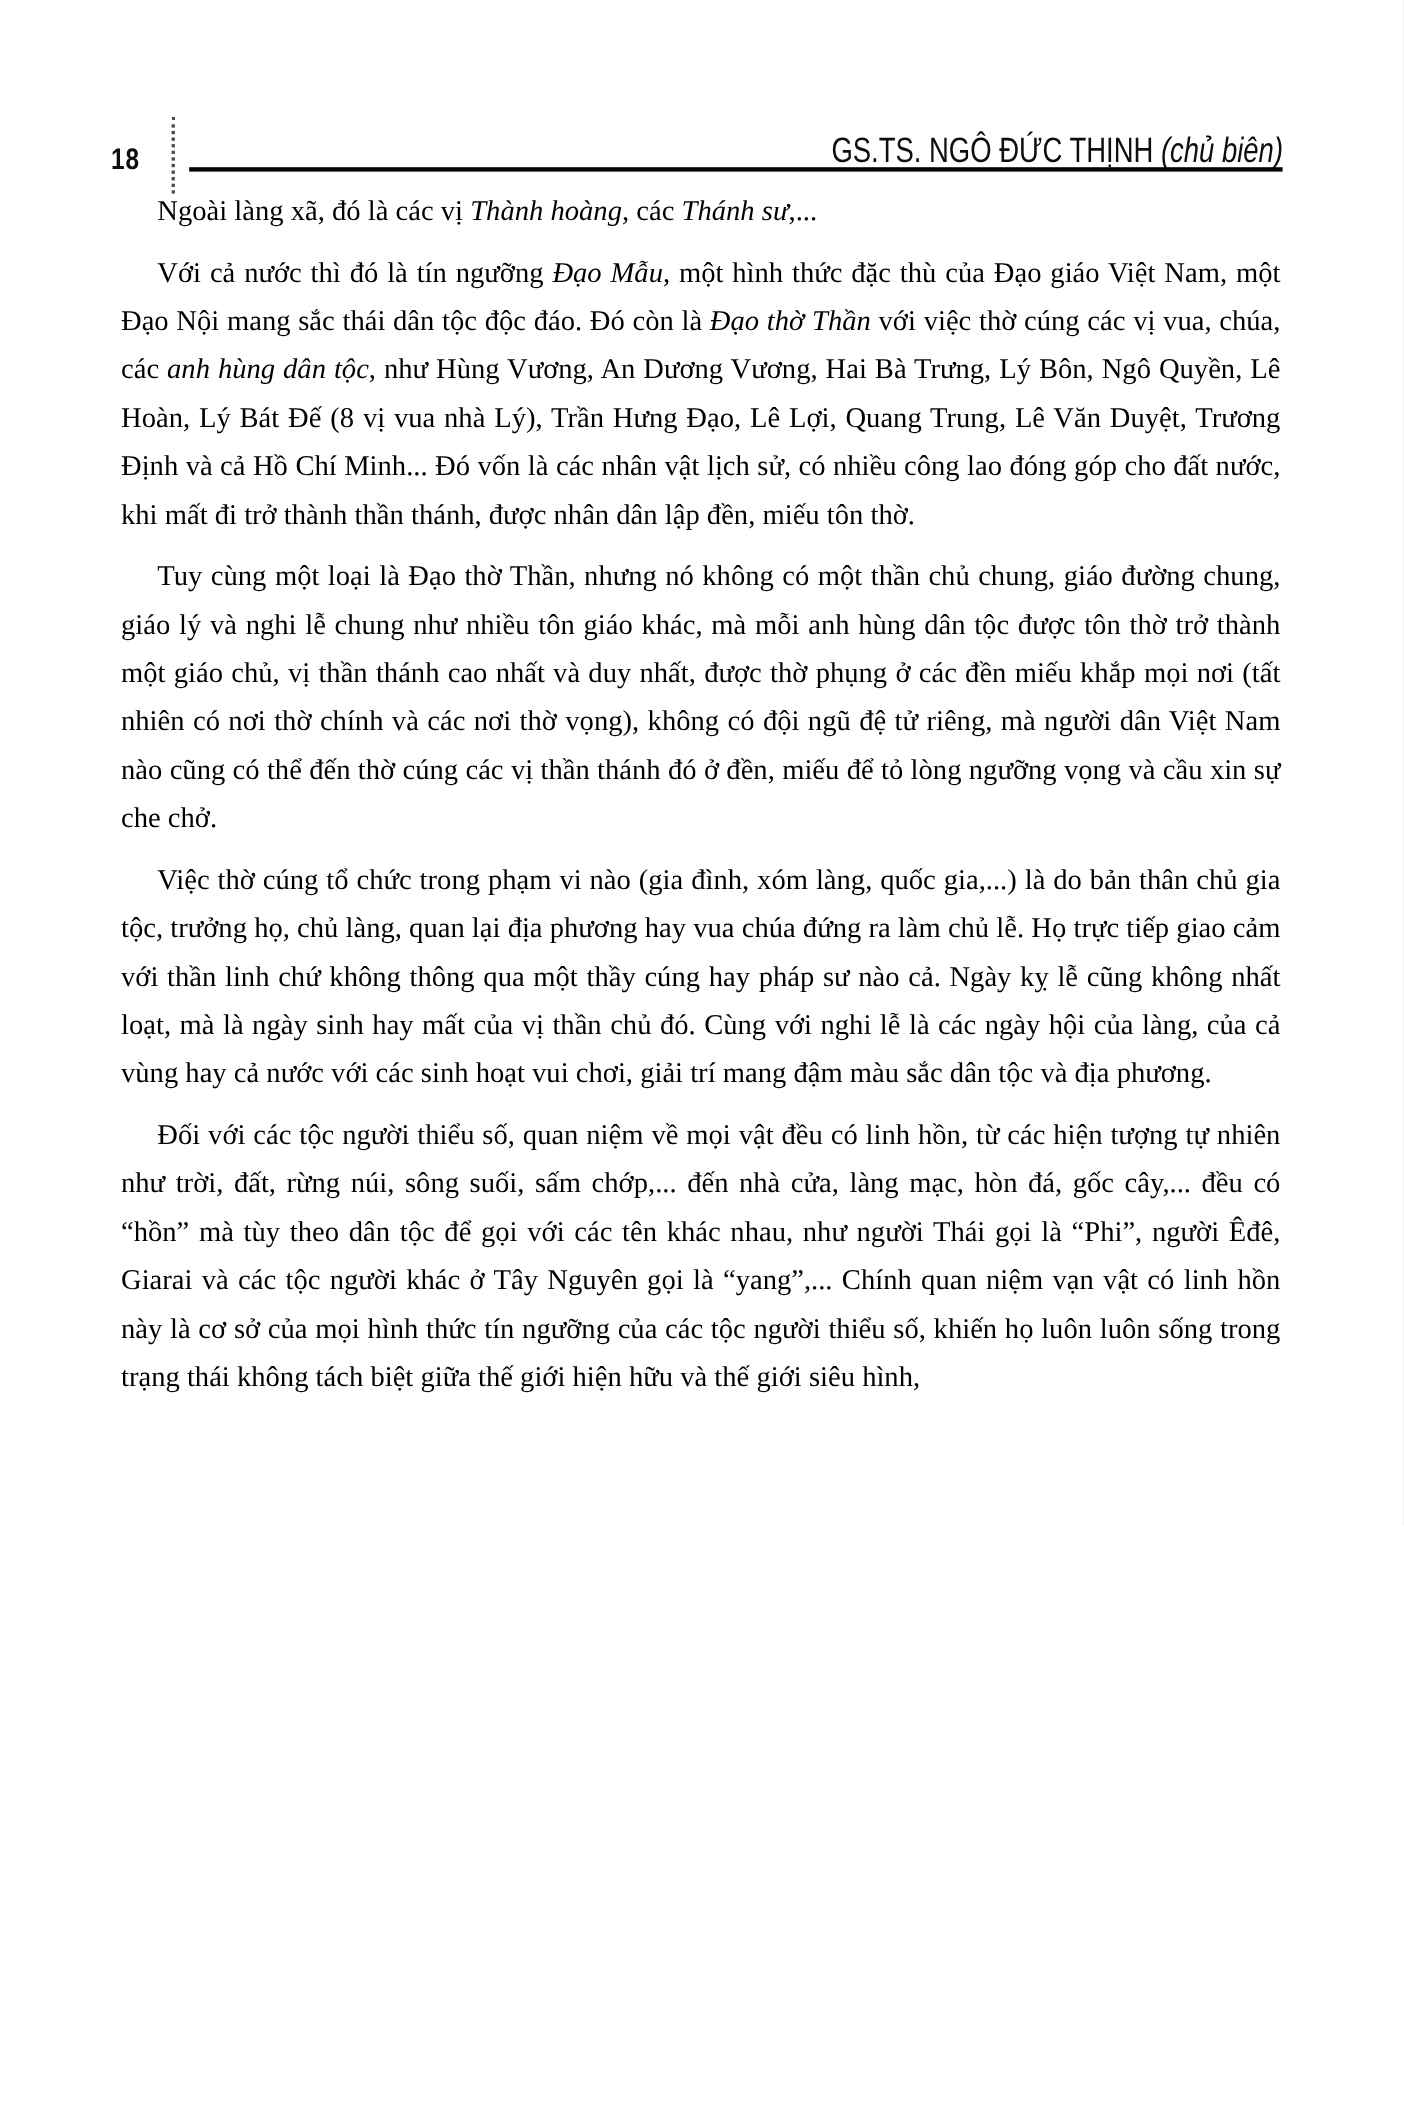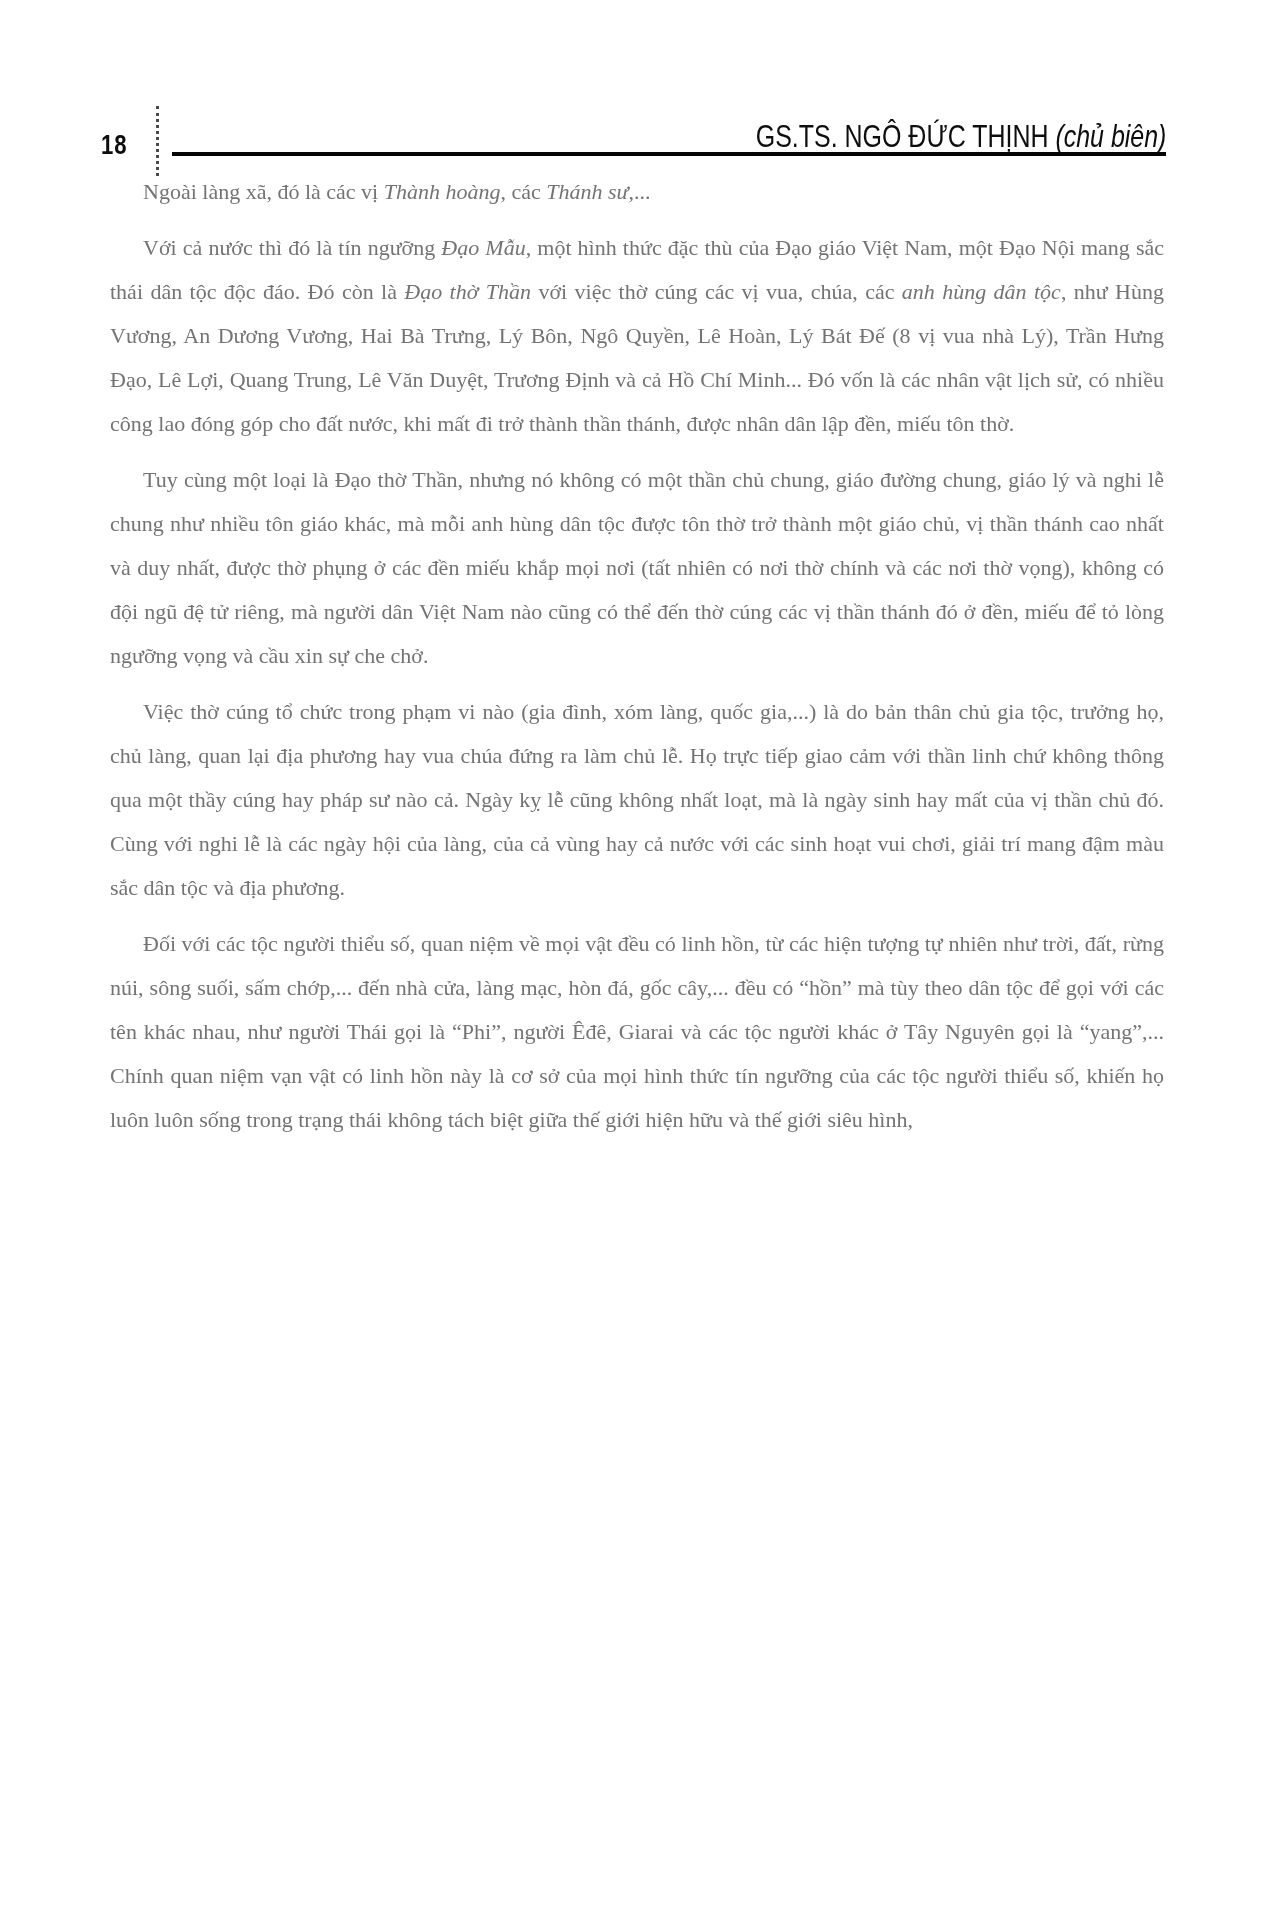--- a/index.html
+++ b/index.html
@@ -34,23 +34,23 @@
   }
   .hdr-author .role{font-style:italic;}
   .hdr-rule{
     position:absolute;left:172px;right:110px;top:152px;
     height:4px;background:#050505;
   }
   
   .page-body{
     position:absolute;left:110px;top:170px;width:1054px;
     font-family:"Liberation Serif","DejaVu Serif",serif;
-    font-size:22px;line-height:44px;
+    font-size:26px;line-height:44px;
     text-align:justify;
-    color:#737373;
+    color:#000000;
   }
   .para{margin:0 0 12px 0;text-indent:33px;}
   .para i{font-style:italic;}
 </style>
 </head>
 <body>
 
 <div class="page">
 
   <div class="hdr-pagenum">18</div>

